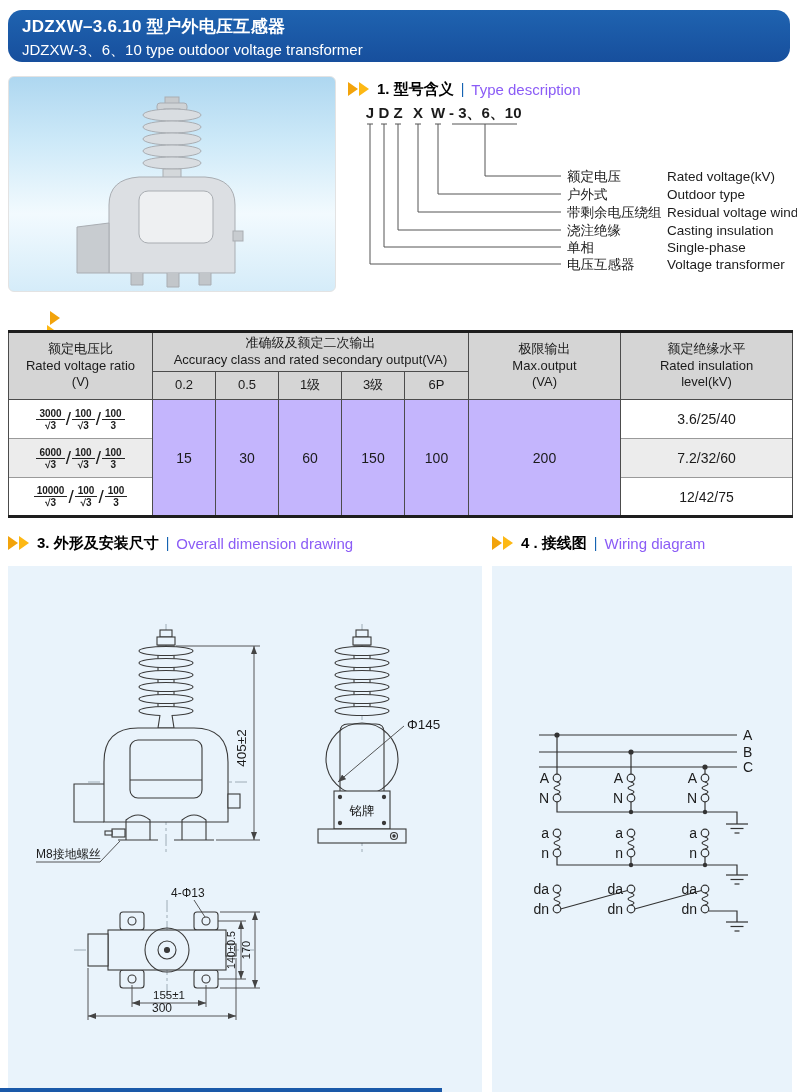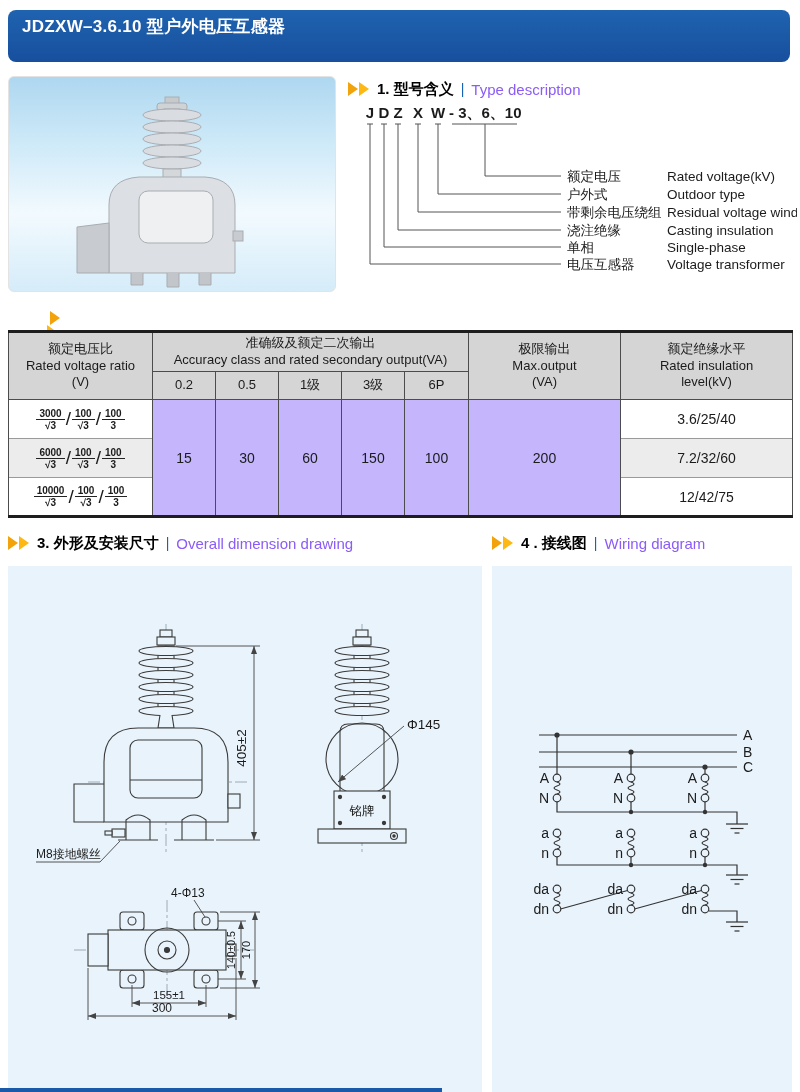--- a/index.html
+++ b/index.html
@@ -6,21 +6,21 @@
   body{
     width:800px;height:1092px;position:relative;overflow:hidden;
     background:#ffffff;
     font-family:"Liberation Sans","DejaVu Sans",sans-serif;
     color:#1b1b1b;
   }
   
   .header-band{
     position:absolute;left:8px;top:10px;width:782px;height:52px;
     background:linear-gradient(180deg,#1f63b0 0%,#174f9d 100%);
-    border-radius:8px;color:#fff;box-sizing:border-box;padding:5px 0 0 14px;
+    border-radius:14px;color:#fff;box-sizing:border-box;padding:5px 0 0 14px;
   }
   .header-band .t1{font-size:17px;font-weight:700;letter-spacing:.3px;line-height:24px;}
   .header-band .t2{font-size:15px;font-weight:400;line-height:22px;}
   
   .photo{
     position:absolute;left:8px;top:76px;width:328px;height:216px;
     border:1px solid #e3e3e3;border-radius:6px;box-sizing:border-box;
     background:linear-gradient(180deg,#aed7f0 0%,#cde9f8 30%,#f2fafe 64%,#d5ecf9 100%);
     display:flex;align-items:flex-end;justify-content:center;
   }
@@ -58,20 +58,21 @@
   .panel-left{left:8px;width:474px;}
   .panel-right{left:492px;width:300px;}
   .footer-bar{position:absolute;left:0;top:1088px;width:442px;height:4px;background:#1a59a9;}
   svg text{font-family:"Liberation Sans","DejaVu Sans",sans-serif;}
 </style>
 </head>
 <body>
 
 <div class="header-band">
   <div class="t1">JDZXW–3.6.10 型户外电压互感器</div>
+  <div class="t2">JDZXW-3、6、10  type outdoor voltage transformer</div>
 </div>
 
 <div class="photo">
   <svg width="250" height="196" viewBox="0 0 250 196">
     <g stroke="#a9adb2" stroke-width="1" fill="#d9dde1">
       <rect x="118" y="2" width="14" height="7" fill="#c6cacd"></rect>
       <rect x="110" y="8" width="30" height="8" rx="3" fill="#cfd3d6"></rect>
       <rect x="117" y="14" width="16" height="62" fill="#d4d8db"></rect>
       <ellipse cx="125" cy="20" rx="29" ry="6"></ellipse>
       <ellipse cx="125" cy="32" rx="29" ry="6"></ellipse>

